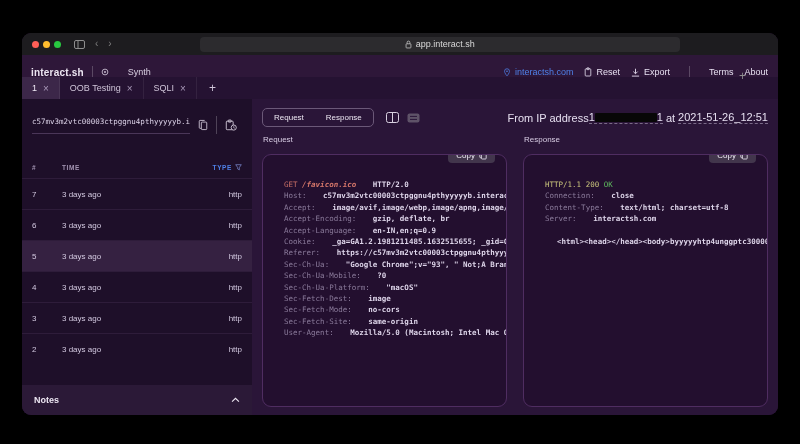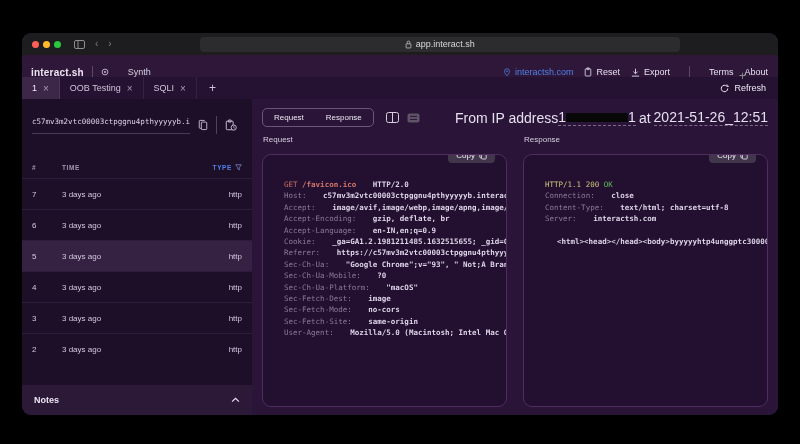--- a/index.html
+++ b/index.html
@@ -67,38 +67,38 @@
   .srow .c2 { text-align:right; }
   .notes { flex:none; height:30px; background:#2b1937; display:flex; align-items:center;
            justify-content:space-between; padding:0 12px; color:#ece6f2; font-size:9px; font-weight:bold; }
 
   
   .main { flex:1; background:#2a1538; display:flex; flex-direction:column; min-width:0; }
   .toolbar { flex:none; display:flex; align-items:center; padding:9px 10px 4px 10px; }
   .seg { display:flex; border:1px solid #6b5878; border-radius:5px; overflow:hidden; }
   .seg-btn { padding:4px 11px; font-size:8px; color:#ece6f2; }
   .view-icons { display:flex; align-items:center; gap:8px; margin-left:12px; }
-  .origin { margin-left:auto; font-size:14px; color:#e6dff0; display:flex; align-items:center; }
+  .origin { margin-left:auto; font-size:11px; color:#e6dff0; display:flex; align-items:center; }
   .u-dash { border-bottom:1px dashed #7a6a88; display:inline-flex; align-items:center; }
   .redaction { display:inline-block; width:62px; height:9px; background:#070707; border-radius:1px; }
   .at-txt { margin:0 3px; }
 
   .panes { flex:1; display:flex; gap:16px; padding:2px 10px 8px 10px; min-height:0; }
   .pane { flex:1; display:flex; flex-direction:column; min-width:0; }
   .pane-label { font-size:8px; color:#d8cde4; margin:2px 0 10px 1px; flex:none; }
   .pane-box { flex:1; position:relative; border:1px solid #4f2d61; border-radius:9px;
               background:#230f2f; overflow:hidden; }
   .copy-btn { position:absolute; top:-8px; right:11px; background:#42364c; border-radius:4px;
               padding:3px 8px; font-size:8px; color:#f0eaf6; display:flex; align-items:center; gap:4px; }
   .code { padding:24px 8px 10px 21px; font-family:"DejaVu Sans Mono", monospace;
           font-size:7.5px; line-height:11.4px; white-space:pre; overflow:hidden; }
   .sg-k { color:#8b7b9b; }
   .sg-v { color:#ded5ea; font-weight:bold;margin-left:12px; }
   .sg-m { color:#c96f66; }
-  .sg-p { color:#d4766a; font-weight:bold; }
+  .sg-p { color:#d4766a; font-weight:bold;font-style:italic; }
   .sg-s { color:#c9c47c; }
   .sg-g { color:#5fbc5f; font-weight:normal; }
 
   svg { display:block; }
 </style>
 </head>
 <body>
 
 <div class="stage">
   <div class="window">
@@ -182,29 +182,20 @@
           <div class="tab">
             <span>OOB Testing</span>
             <span class="tab-close">×</span>
           </div>
           <div class="tab">
             <span>SQLI</span>
             <span class="tab-close">×</span>
           </div>
         </div>
       <span class="tab-add">+</span>
-      <span class="refresh">
-        <span>
-          <svg width="9" height="9" viewBox="0 0 10 10">
-              <path d="M8.6 5a3.6 3.6 0 1 1-1.05-2.55" fill="none" stroke="#f0eaf6" stroke-width="1.1"></path>
-              <path d="M7.8 0.6v2h2" fill="none" stroke="#f0eaf6" stroke-width="1.1"></path>
-            </svg>
-        </span>
-        <span>Refresh</span>
-      </span>
     </div>
 
     <div class="content">
 
       <aside class="sidebar">
         <div class="url-box">
           <span class="payload-url">c57mv3m2vtc00003ctpggnu4pthyyyyyb.inter...</span>
           <span class="url-icons">
             <span>
               <svg width="10" height="12" viewBox="0 0 12 14">

